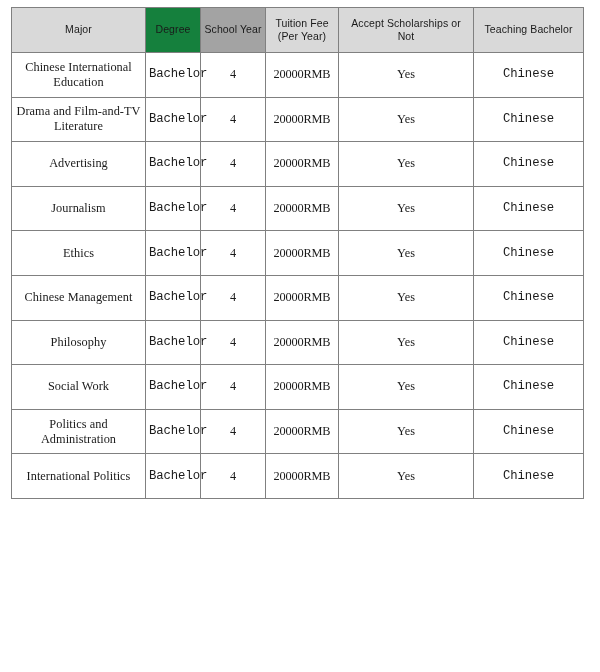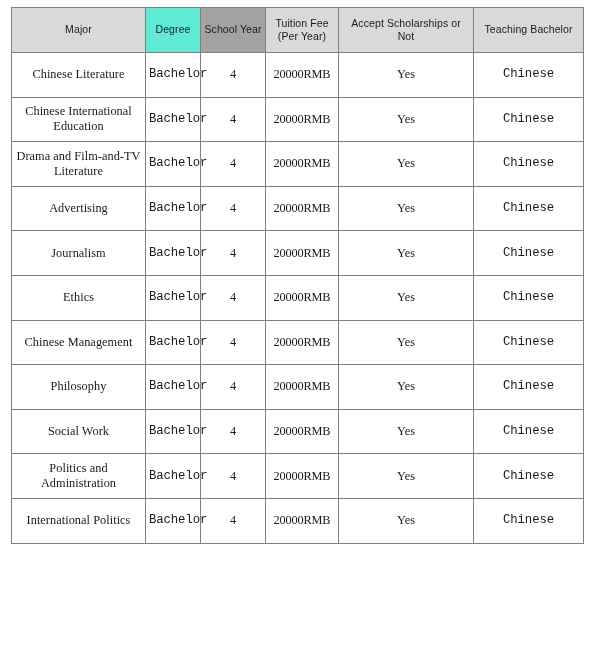--- a/index.html
+++ b/index.html
@@ -96,40 +96,32 @@
         <col class="c-major">
           <col class="c-degree">
           <col class="c-year">
         <col class="c-fee">
           <col class="c-schol">
           <col class="c-lang">
       </colgroup>
       <thead>
         <tr>
           <th style="background: rgb(217, 217, 217); border-color: rgb(128, 128, 128);">Major</th>
-          <th style="background: #5eead4; border-color: rgb(128, 128, 128);">Degree</th>
+          <th style="background: #15803d; border-color: rgb(128, 128, 128);">Degree</th>
           <th style="background: #a3a3a3; border-color: rgb(128, 128, 128);">School Year</th>
           <th style="background: rgb(217, 217, 217); border-color: rgb(128, 128, 128);">
             <span class="hdr-line">Tuition Fee</span>
             <span class="hdr-line">(Per Year)</span>
           </th>
           <th style="background: rgb(217, 217, 217); border-color: rgb(128, 128, 128);">Accept Scholarships or Not</th>
           <th style="background: rgb(217, 217, 217); border-color: rgb(128, 128, 128);">Teaching Bachelor</th>
         </tr>
       </thead>
       <tbody id="table-body">
           <tr>
-            <td class="major-cell" style="border-color: rgb(128, 128, 128);">Chinese Literature</td>
-            <td class="degree-cell" style="border-color: rgb(128, 128, 128);">Bachelor</td>
-            <td class="year-cell" style="border-color: rgb(128, 128, 128);">4</td>
-            <td class="fee-cell" style="border-color: rgb(128, 128, 128);">20000RMB</td>
-            <td class="schol-cell" style="border-color: rgb(128, 128, 128);">Yes</td>
-            <td class="lang-cell" style="border-color: rgb(128, 128, 128);">Chinese</td>
-          </tr>
-          <tr>
             <td class="major-cell" style="border-color: rgb(128, 128, 128);">Chinese International Education</td>
             <td class="degree-cell" style="border-color: rgb(128, 128, 128);">Bachelor</td>
             <td class="year-cell" style="border-color: rgb(128, 128, 128);">4</td>
             <td class="fee-cell" style="border-color: rgb(128, 128, 128);">20000RMB</td>
             <td class="schol-cell" style="border-color: rgb(128, 128, 128);">Yes</td>
             <td class="lang-cell" style="border-color: rgb(128, 128, 128);">Chinese</td>
           </tr>
           <tr>
             <td class="major-cell" style="border-color: rgb(128, 128, 128);">Drama and Film-and-TV Literature</td>
             <td class="degree-cell" style="border-color: rgb(128, 128, 128);">Bachelor</td>

